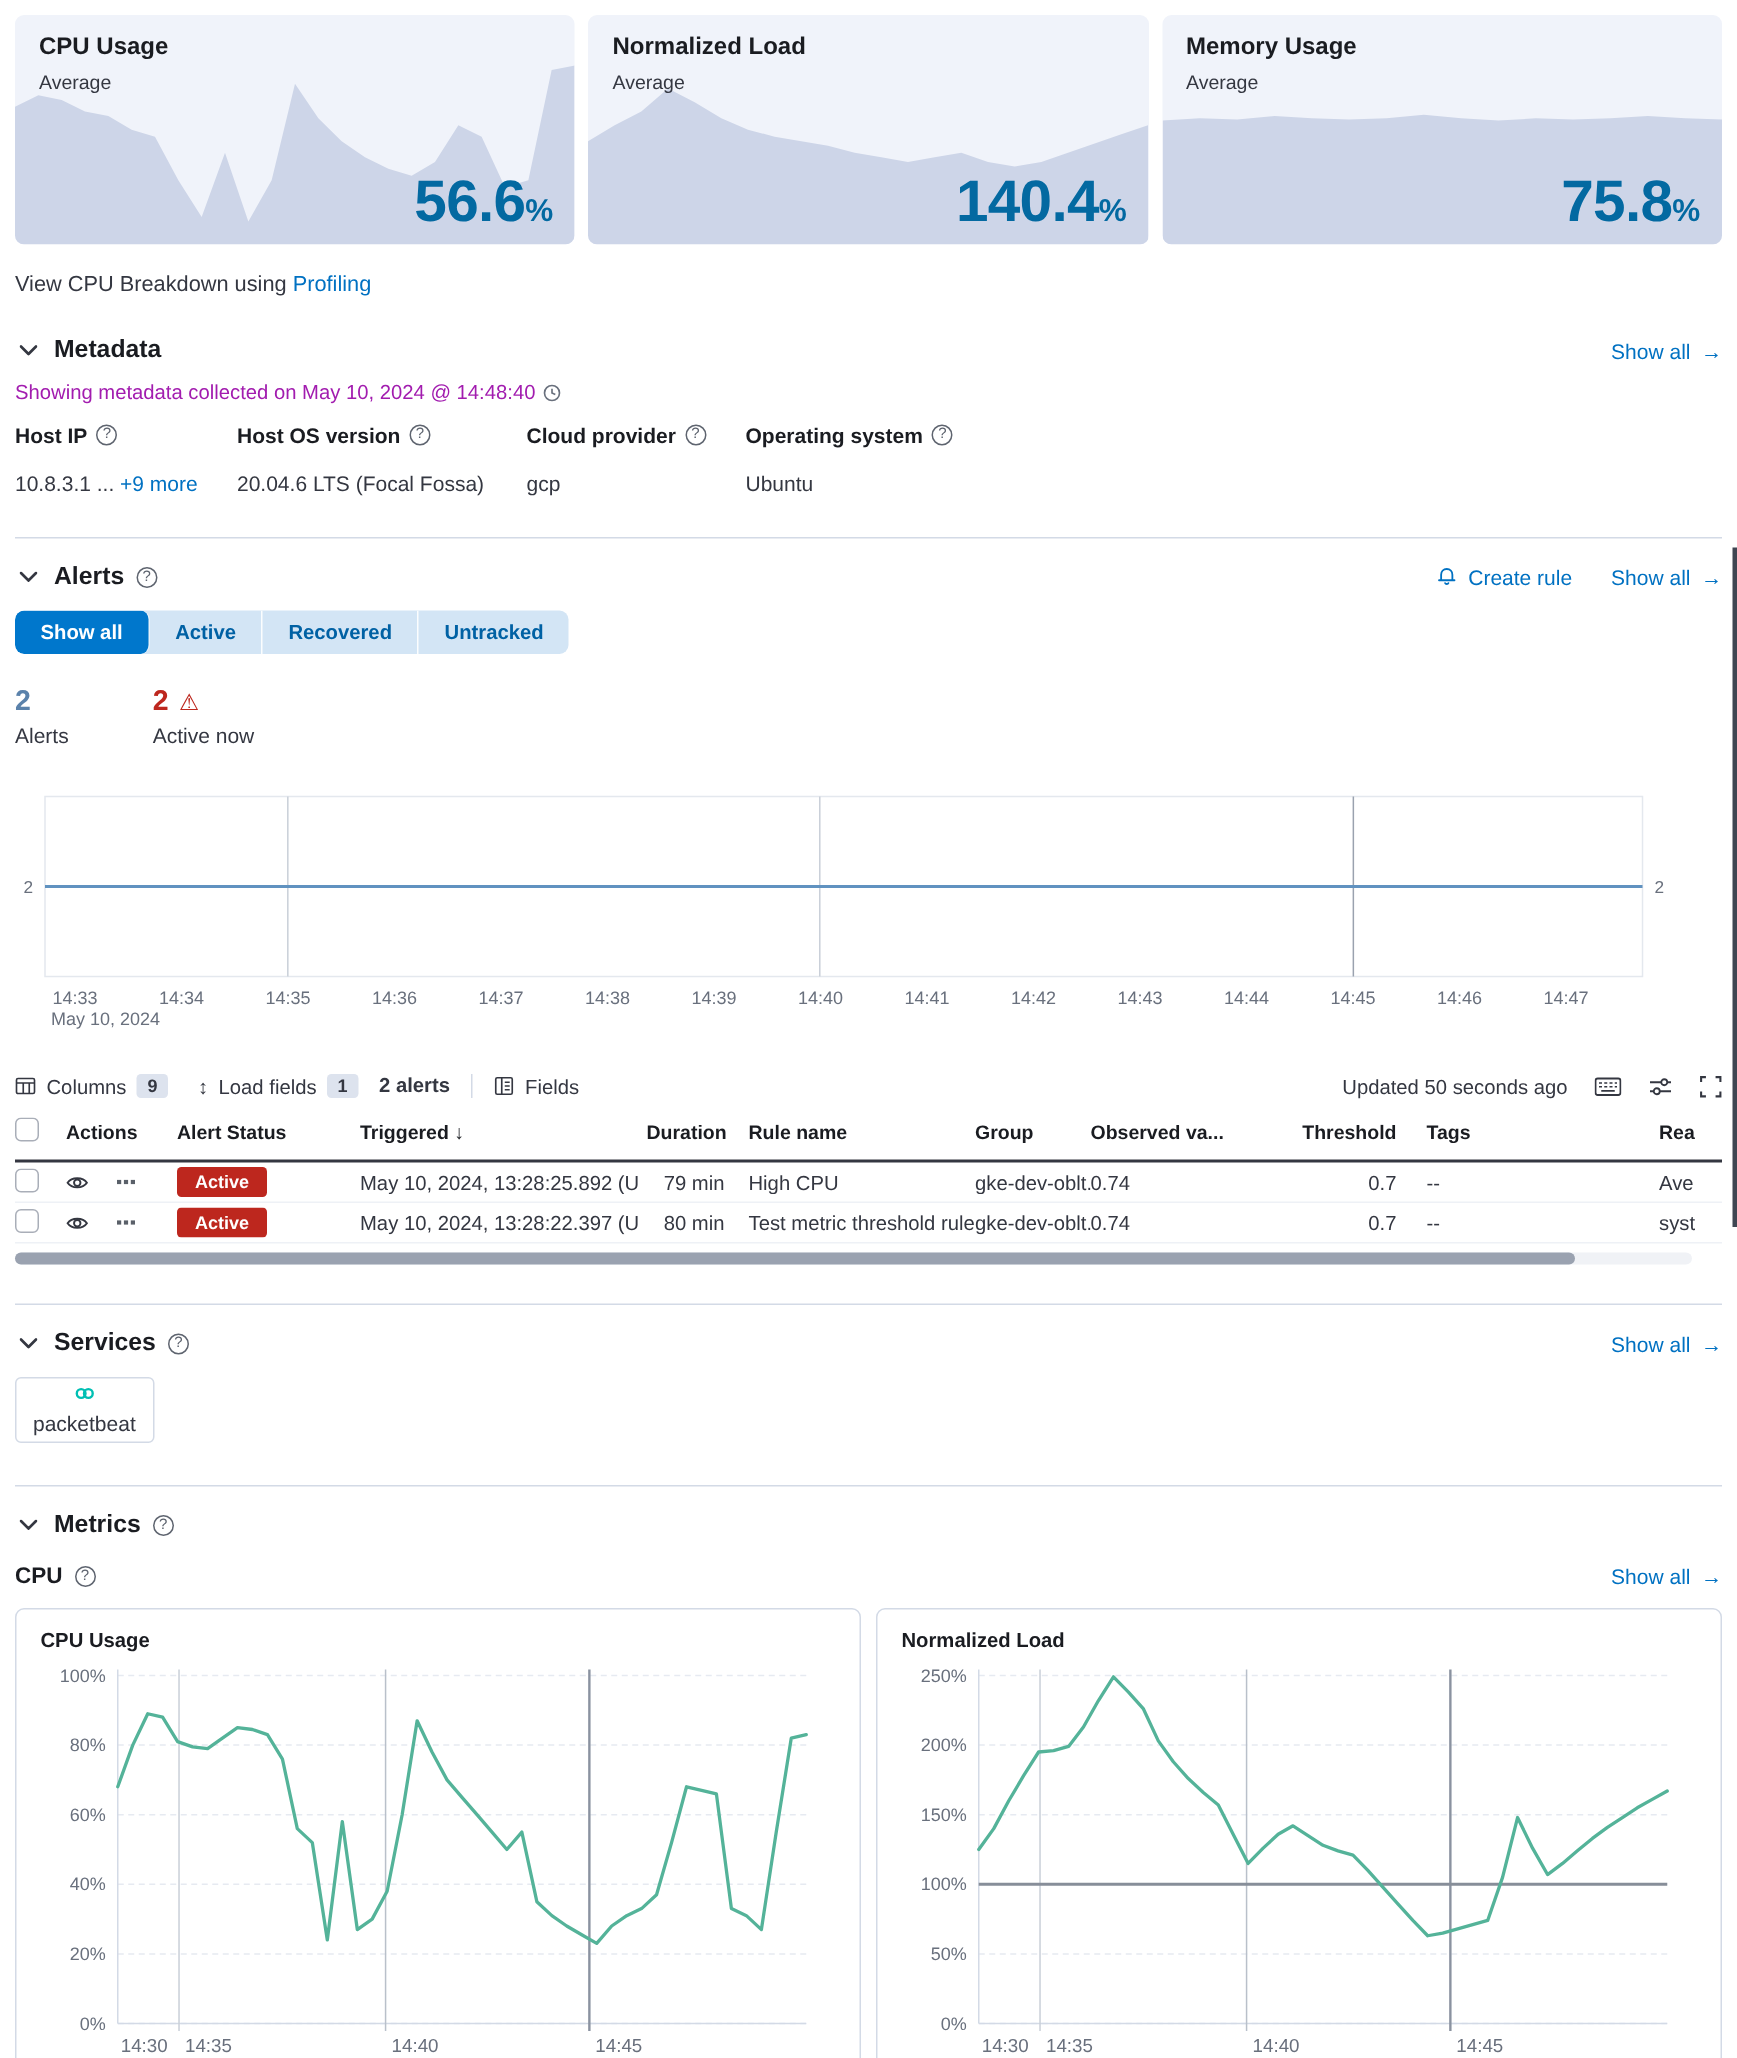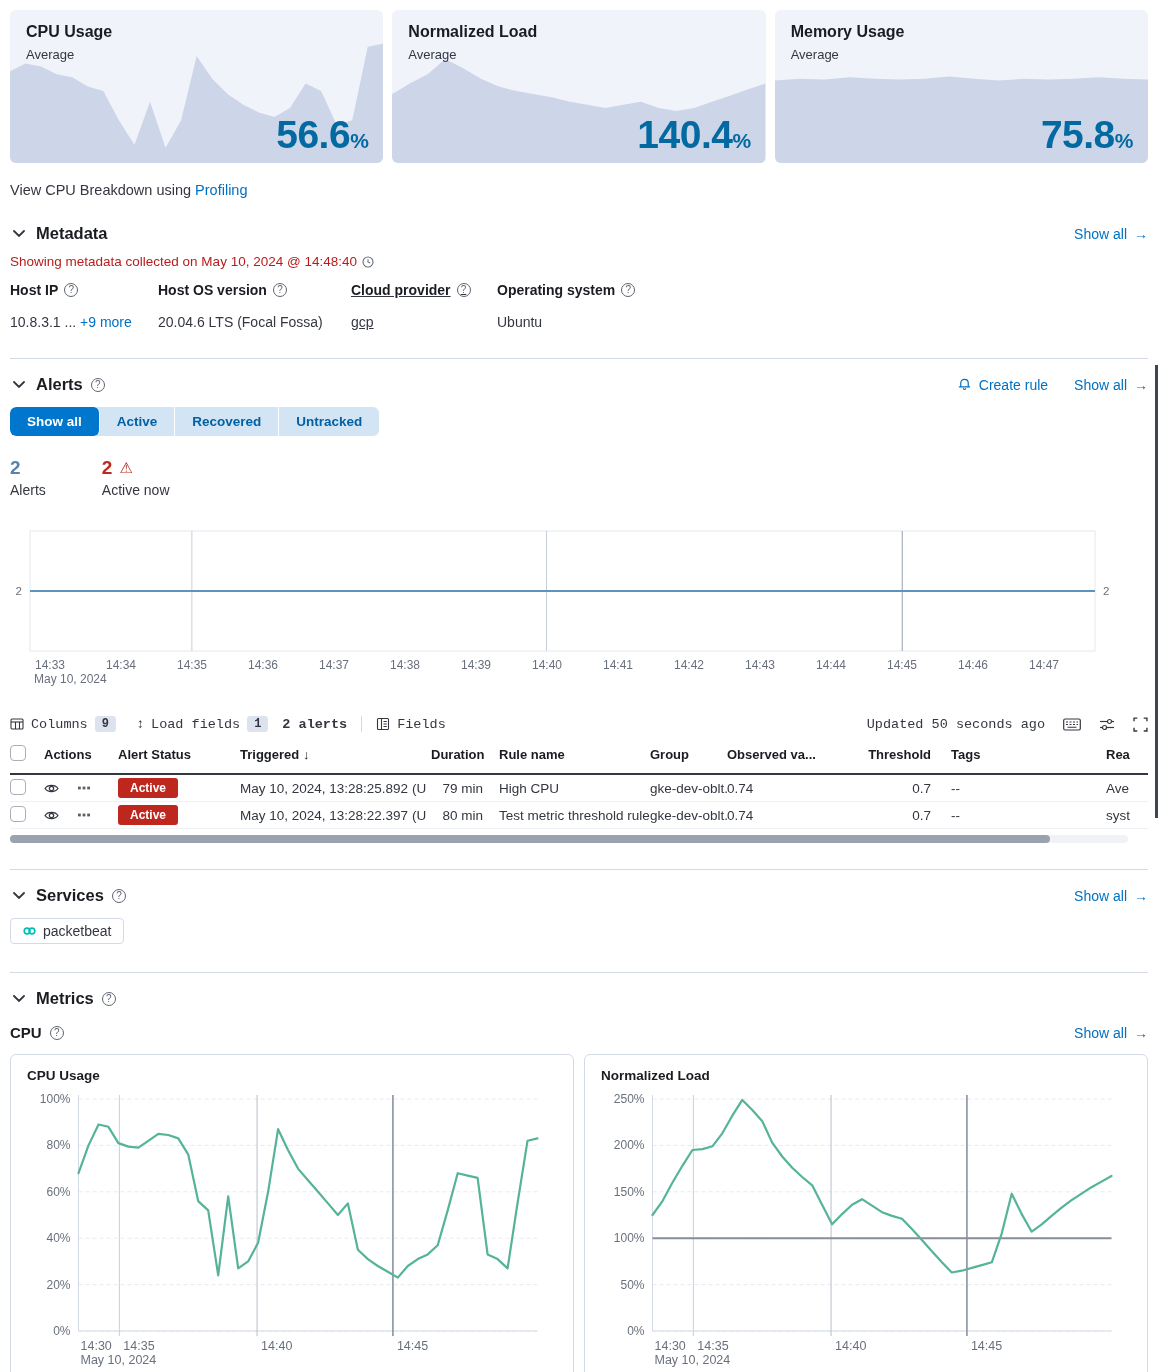--- a/index.html
+++ b/index.html
@@ -26,44 +26,44 @@
   .sec-head.first { margin-top:26px; }
   .sec-title { font-size:16.5px; font-weight:700; color:#1a1c21; margin:0 8px; }
   .chev { display:inline-flex; width:18px; height:18px; align-items:center; justify-content:center; cursor:pointer; }
   .qm { display:inline-block; width:14px; height:14px; border:1px solid #5e646f; border-radius:50%;
         font-size:10px; line-height:12.5px; text-align:center; color:#5e646f; font-weight:400; }
   .head-right { margin-left:auto; display:flex; align-items:center; gap:26px; font-size:14px; }
   .showall { display:inline-flex; align-items:center; gap:7px; }
   .arrow { font-size:14px; }
 
   
-  .meta-collected { margin-top:11px; font-size:13.5px; color:#b91c1c; display:flex; align-items:center; gap:5px; }
+  .meta-collected { margin-top:11px; font-size:13.5px; color:#a21caf; display:flex; align-items:center; gap:5px; }
   .meta-fields { display:flex; margin-top:13px; }
   .meta-field { font-size:14px; }
-  .mf-0 { width:148px; } .mf-1 { width:193px; } .mf-2 { width:146px;text-decoration:underline; } .mf-3 { width:180px; }
+  .mf-0 { width:148px; } .mf-1 { width:193px; } .mf-2 { width:146px; } .mf-3 { width:180px; }
   .meta-label { font-weight:700; color:#1a1c21; display:flex; align-items:center; gap:6px; }
   .meta-value { margin-top:16px; color:#343741; }
 
   
   .tabs { display:inline-flex; margin-top:13px; background:#d3e5f5; border-radius:6px; overflow:hidden; }
   .tab { padding:7px 17px; font-size:13.5px; font-weight:600; color:#0061a4; cursor:pointer;
          border-right:1px solid rgba(255,255,255,.9); }
   .tab:last-child { border-right:none; }
   .tab.active { background:#0077cc; color:#fff; border-radius:6px; }
   .stats { display:flex; gap:56px; margin-top:21px; }
   .stat-num { font-size:19px; font-weight:700; display:flex; align-items:center; gap:7px; }
   .stat-num.blue { color:#5b82ab; }
   .stat-num.red { color:#bd271e; }
   .warn { color:#bd271e; font-size:15px; font-weight:400; }
   .stat-label { margin-top:3px; font-size:14px; color:#343741; }
   .timeline { margin-top:30px; }
   .timeline svg { display:block; width:1118px; height:160px; }
 
   
-  .toolbar { display:flex; align-items:center; margin-top:28px; font-size:13.5px; color:#343741;font-family:Liberation Mono, monospace; }
+  .toolbar { display:flex; margin-top:28px; font-size:13.5px; color:#343741; }
   .tb-item { display:inline-flex; align-items:center; gap:7px; cursor:pointer; }
   .tb-badge { background:#dde3ee; color:#343741; font-size:12px; font-weight:700; border-radius:3px; padding:1px 7px; }
   .tb-sep { width:1px; height:16px; background:#d3dae6; margin:0 14px; }
   .tb-gap20 { width:20px; } .tb-gap14 { width:14px; }
   .tb-count { font-weight:600; }
   .tb-right { margin-left:auto; display:flex; align-items:center; gap:18px; }
   .tb-updated { color:#343741; }
   .icon-btn { display:inline-flex; cursor:pointer; }
 
   
@@ -78,21 +78,21 @@
   .c-thr { width:92px; text-align:right; } .c-tag { width:161px; padding-left:20px; }
   .c-rea { flex:1 1 auto; padding-left:14px; }
   .cb { display:inline-block; width:16px; height:16px; border:1px solid #a9aeb8; border-radius:4px; background:#fff; cursor:pointer; }
   .badge-active { display:inline-block; background:#bd271e; color:#fff; font-size:12px; font-weight:700;
                   border-radius:3px; padding:3px 12px; cursor:pointer; }
   .hscroll { margin-top:6px; width:1118px; height:8px; border-radius:4px; background:#f0f2f6; }
   .hscroll-thumb { width:93%; height:8px; border-radius:4px; background:#9aa2b0; cursor:pointer; }
 
   
   .svc-badge { display:inline-flex; align-items:center; gap:6px; margin-top:13px; border:1px solid #d3dae6;
-               border-radius:4px; padding:4px 11px; font-size:14px; color:#343741; cursor:pointer; background:#fff; }
+               border-radius:4px; padding:4px 11px; font-size:14px; color:#343741; cursor:pointer; background:#fff;flex-direction:column; }
 
   
   .metric-sub { display:flex; align-items:center; margin-top:16px; }
   .metric-sub .ttl { font-size:15px; font-weight:700; color:#1a1c21; margin-right:8px; }
   .charts { display:flex; gap:10px; margin-top:13px; }
   .panel { flex:1; border:1px solid #d3dae6; border-radius:6px; background:#fff; padding:13px 0 7px; }
   .panel-title { padding:0 16px; font-size:13.5px; font-weight:700; color:#1a1c21; }
   .panel svg { display:block; width:100%; height:290px; margin-top:4px; }
 
   .edge-strip { position:absolute; top:365px; right:0; width:3px; height:453px; background:#3f4652; }

